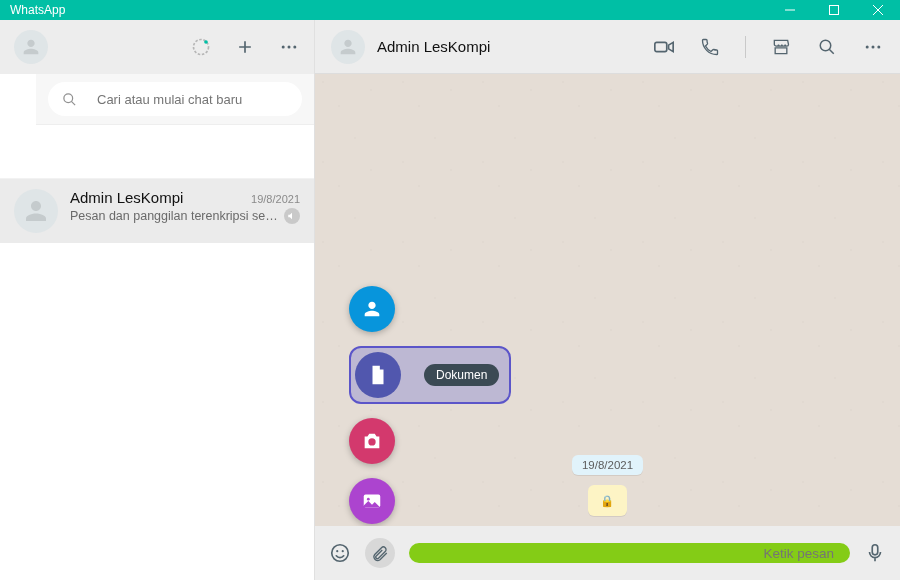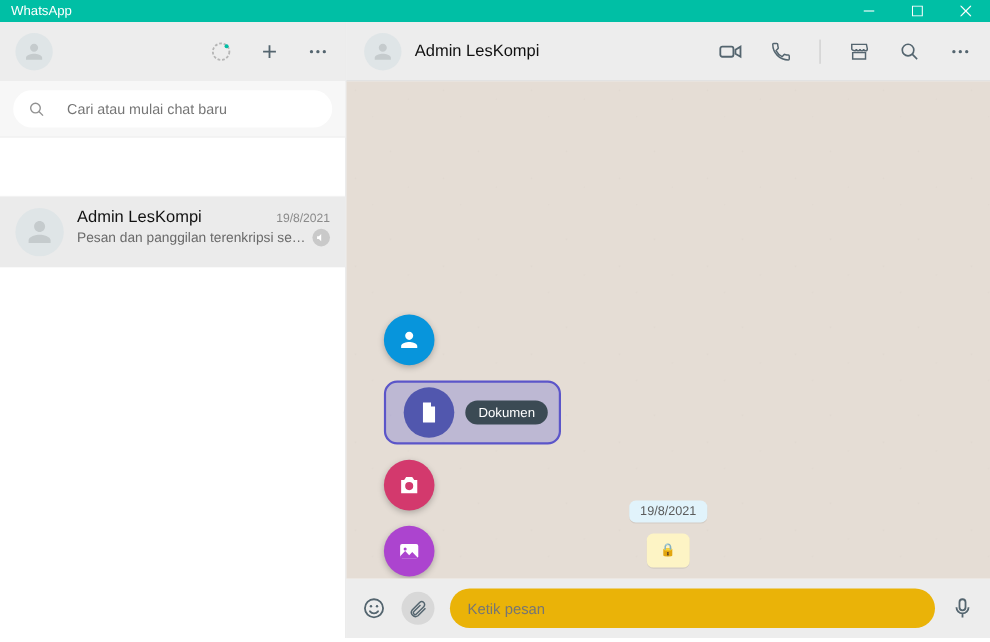--- a/index.html
+++ b/index.html
@@ -7,21 +7,21 @@
   .titlebar { height: 20px; background: #00bfa5; display: flex; align-items: center; justify-content: space-between; color: #fff; font-size: 12px; padding-left: 10px; }
   .titlebar-buttons { display: flex; height: 100%; }
   .titlebar-btn { width: 44px; display: flex; align-items: center; justify-content: center; }
   .app { display: flex; height: 560px; }
   .sidebar { width: 315px; border-right: 1px solid #e0e0e0; display: flex; flex-direction: column; background: #fff; }
   .sidebar-header { height: 54px; background: #ededed; display: flex; align-items: center; padding: 0 14px; gap: 10px; }
   .avatar { width: 34px; height: 34px; border-radius: 50%; background: #dfe5e7; display: flex; align-items: center; justify-content: center; flex-shrink: 0; }
   .avatar svg { width: 22px; height: 22px; fill: #c5cbcd; }
   .sidebar-header-actions { margin-left: auto; display: flex; gap: 22px; align-items: center; color: #54656f; }
   .icon-btn { width: 22px; height: 22px; display: flex; align-items: center; justify-content: center; cursor: pointer; }
-  .search-row { padding: 8px 12px; background: #f7f7f7; border-bottom: 1px solid #eee; }
+  .search-row { padding: 8px 12px; background: #f7f7f7; border-bottom: 1px solid #eee; margin-left: 36px; }
   .search-box { display: flex; align-items: center; background: #fff; border-radius: 18px; height: 34px; padding: 0 14px; gap: 20px; }
   .search-box input { border: none; outline: none; flex: 1; font-size: 13px; color: #555; background: transparent; }
   .chat-list { flex: 1; overflow: hidden; }
   .spacer-row { height: 54px; border-bottom: 1px solid #f2f2f2; }
   .chat-item { display: flex; padding: 10px 14px; gap: 12px; background: #ebebeb; cursor: pointer; }
   .chat-item .avatar { width: 44px; height: 44px; }
   .chat-item .avatar svg { width: 30px; height: 30px; }
   .chat-meta { flex: 1; min-width: 0; }
   .chat-top { display: flex; justify-content: space-between; align-items: baseline; }
   .chat-name { font-size: 15px; color: #111; }
@@ -45,25 +45,25 @@
   .encrypt-banner { background: #fdf4c5; color: #54656f; font-size: 11.5px; line-height: 1.5; padding: 6px 12px; border-radius: 6px; max-width: 480px; align-self: center; text-align: center; box-shadow: 0 1px 0 rgba(0,0,0,0.08); display: flex; gap: 4px; }
   .encrypt-banner .lock { flex-shrink: 0; margin-top: 2px; }
 
   .attach-menu { position: absolute; left: 34px; bottom: 2px; display: flex; flex-direction: column; gap: 14px; z-index: 5; }
   .attach-btn { width: 46px; height: 46px; border-radius: 50%; display: flex; align-items: center; justify-content: center; box-shadow: 0 2px 6px rgba(0,0,0,0.25); cursor: pointer; position: relative; }
   .attach-contact { background: #0795dc; }
   .attach-document { background: #5157ae; }
   .attach-camera { background: #d3396d; }
   .attach-gallery { background: #ac44cf; }
   .attach-btn svg { width: 22px; height: 22px; fill: #fff; }
-  .attach-doc-row { display: flex; align-items: center; gap: 10px; background: rgba(116,115,210,0.35); border: 2px solid #5b55c9; border-radius: 12px; padding: 4px 10px 4px 16px; }
+  .attach-doc-row { display: flex; align-items: center; gap: 23px; background: rgba(116,115,210,0.35); border: 2px solid #5b55c9; border-radius: 12px; padding: 4px 10px 4px 4px; }
   .tooltip { background: #3b4a54; color: #fff; font-size: 12px; padding: 4px 12px; border-radius: 14px; white-space: nowrap; }
 
   .composer { height: 54px; background: #ededed; display: flex; align-items: center; padding: 0 14px; gap: 14px; }
-  .msg-input { flex: 1; height: 36px; border-radius: 18px; background: #eab308; border: none; outline: none; padding: 0 16px; font-size: 13.5px; color: #555; }
+  .msg-input { flex: 1; height: 20px; border-radius: 18px; background: #84cc16; border: none; outline: none; padding: 0 16px; font-size: 13.5px; color: #555; text-align: right; }
 </style>
 </head>
 <body>
 
 <div class="titlebar">
   <span>WhatsApp</span>
   <div class="titlebar-buttons">
     <div class="titlebar-btn">
       <svg width="10" height="10" viewBox="0 0 10 10">
           <rect y="4.5" width="10" height="1" fill="#fff"></rect>

